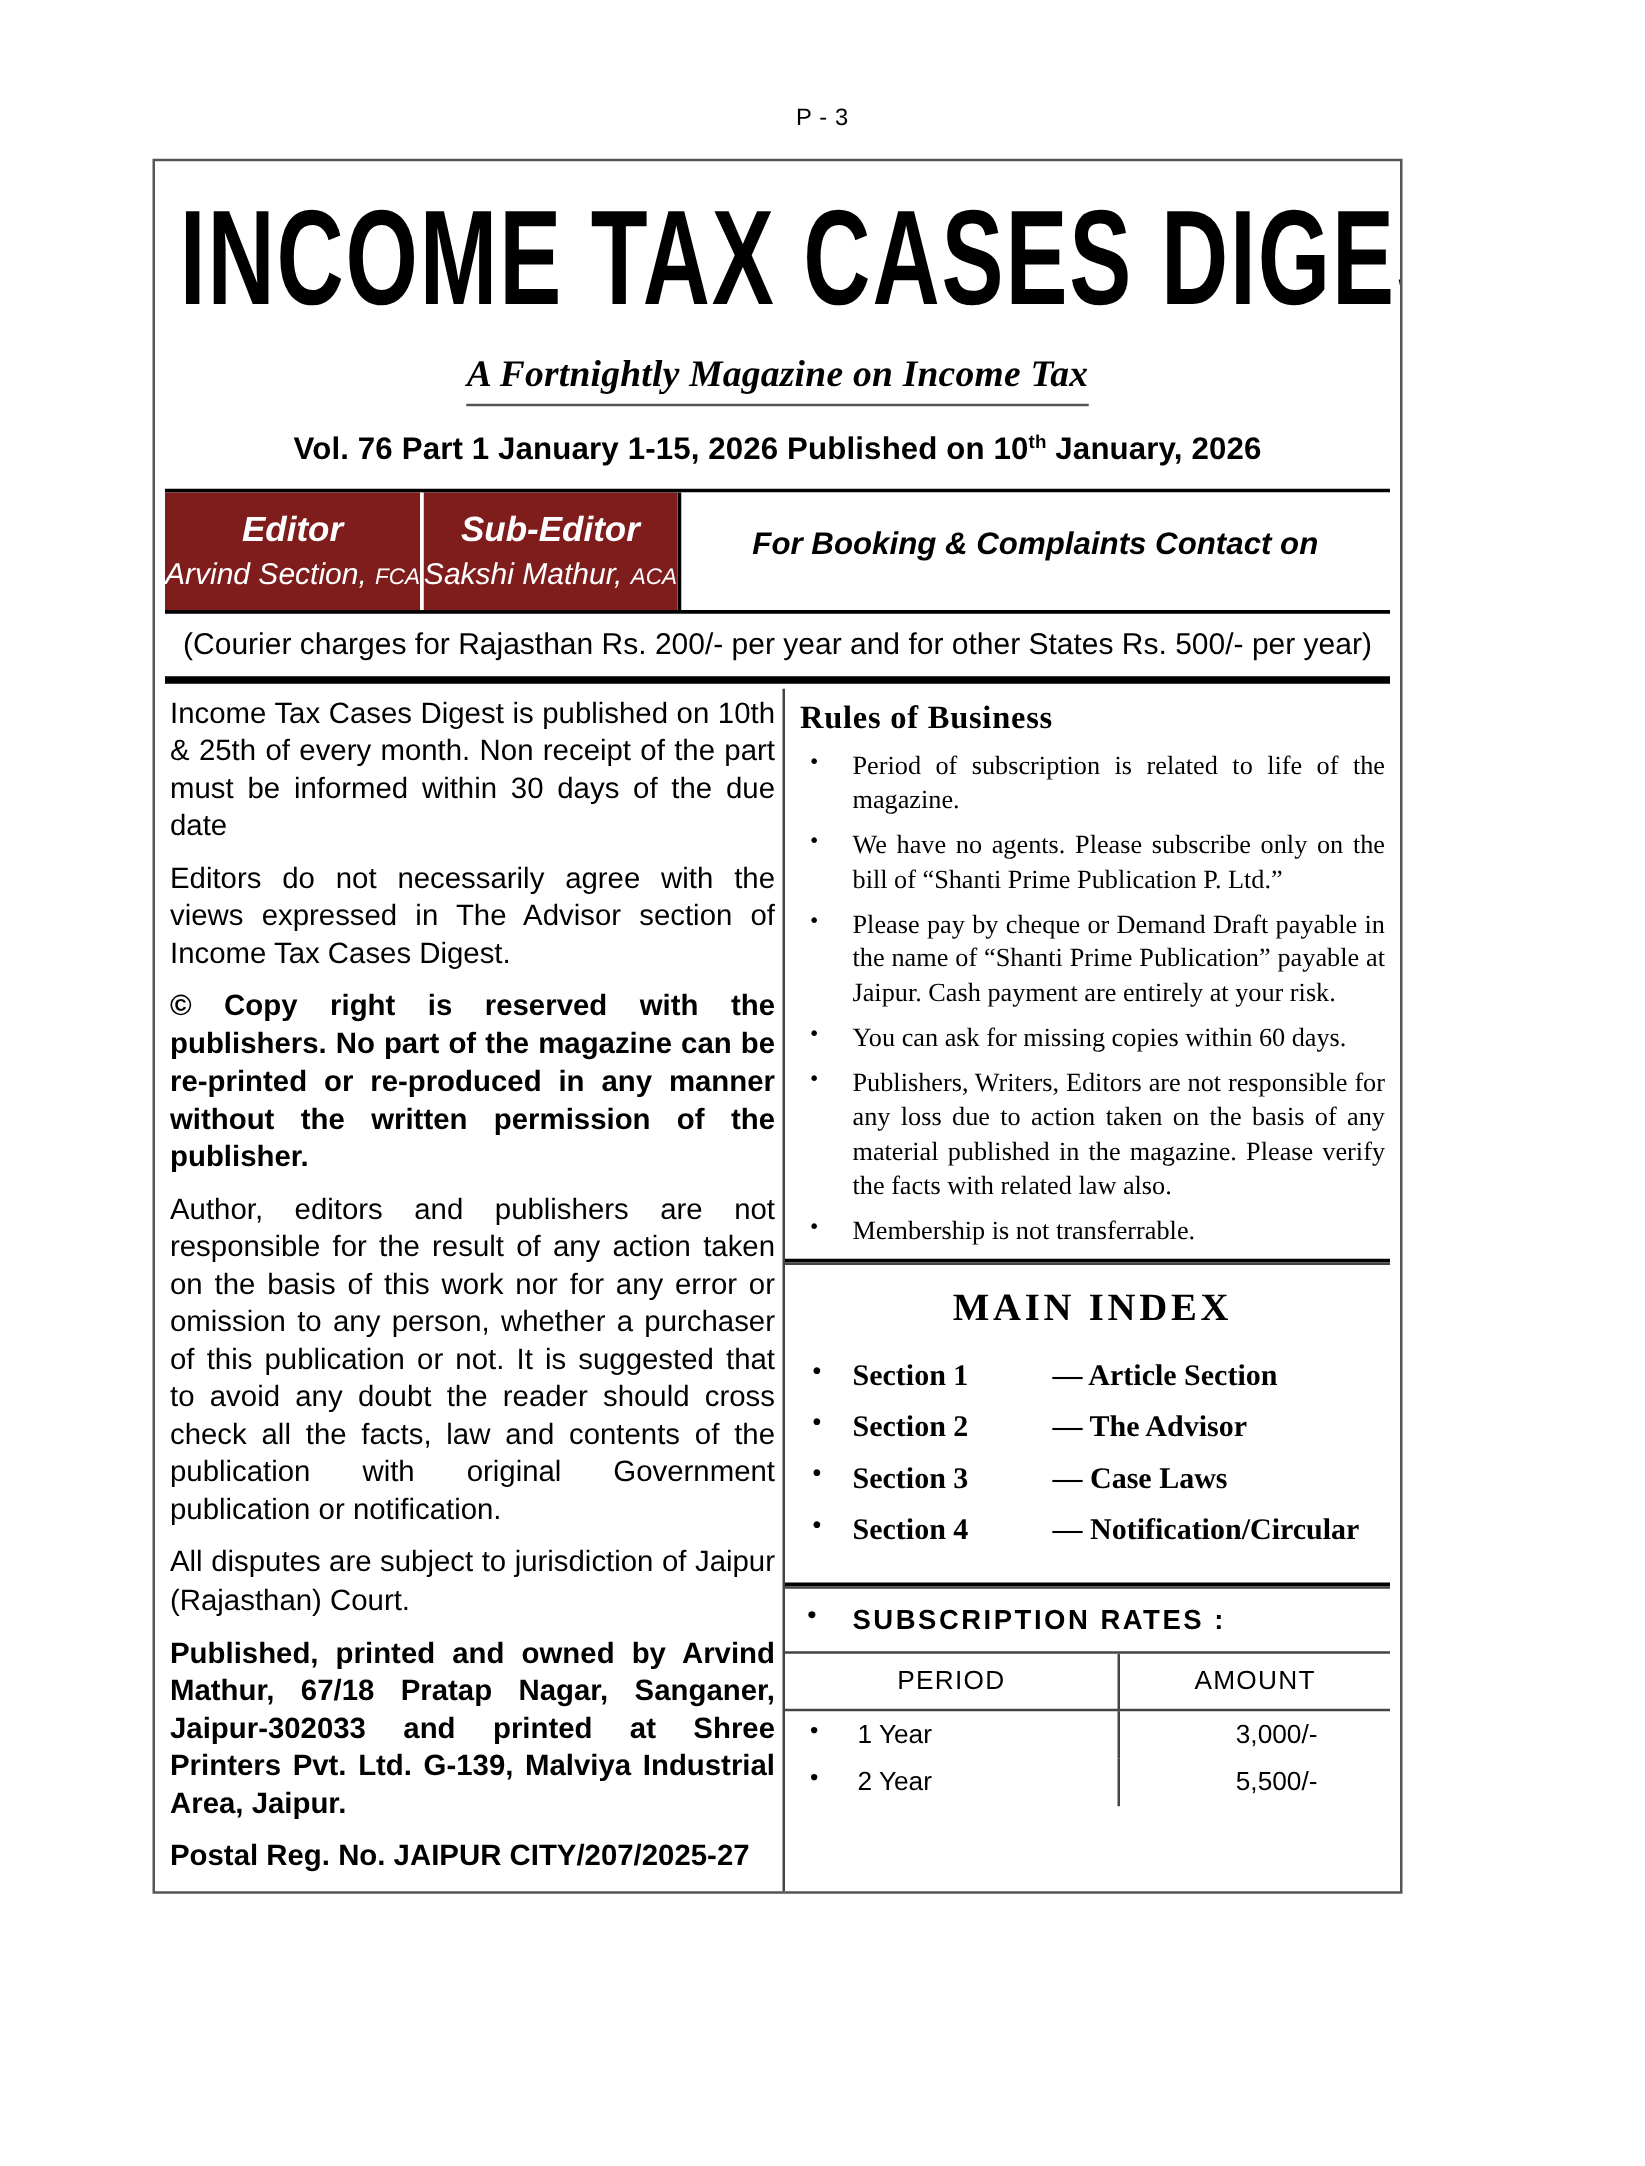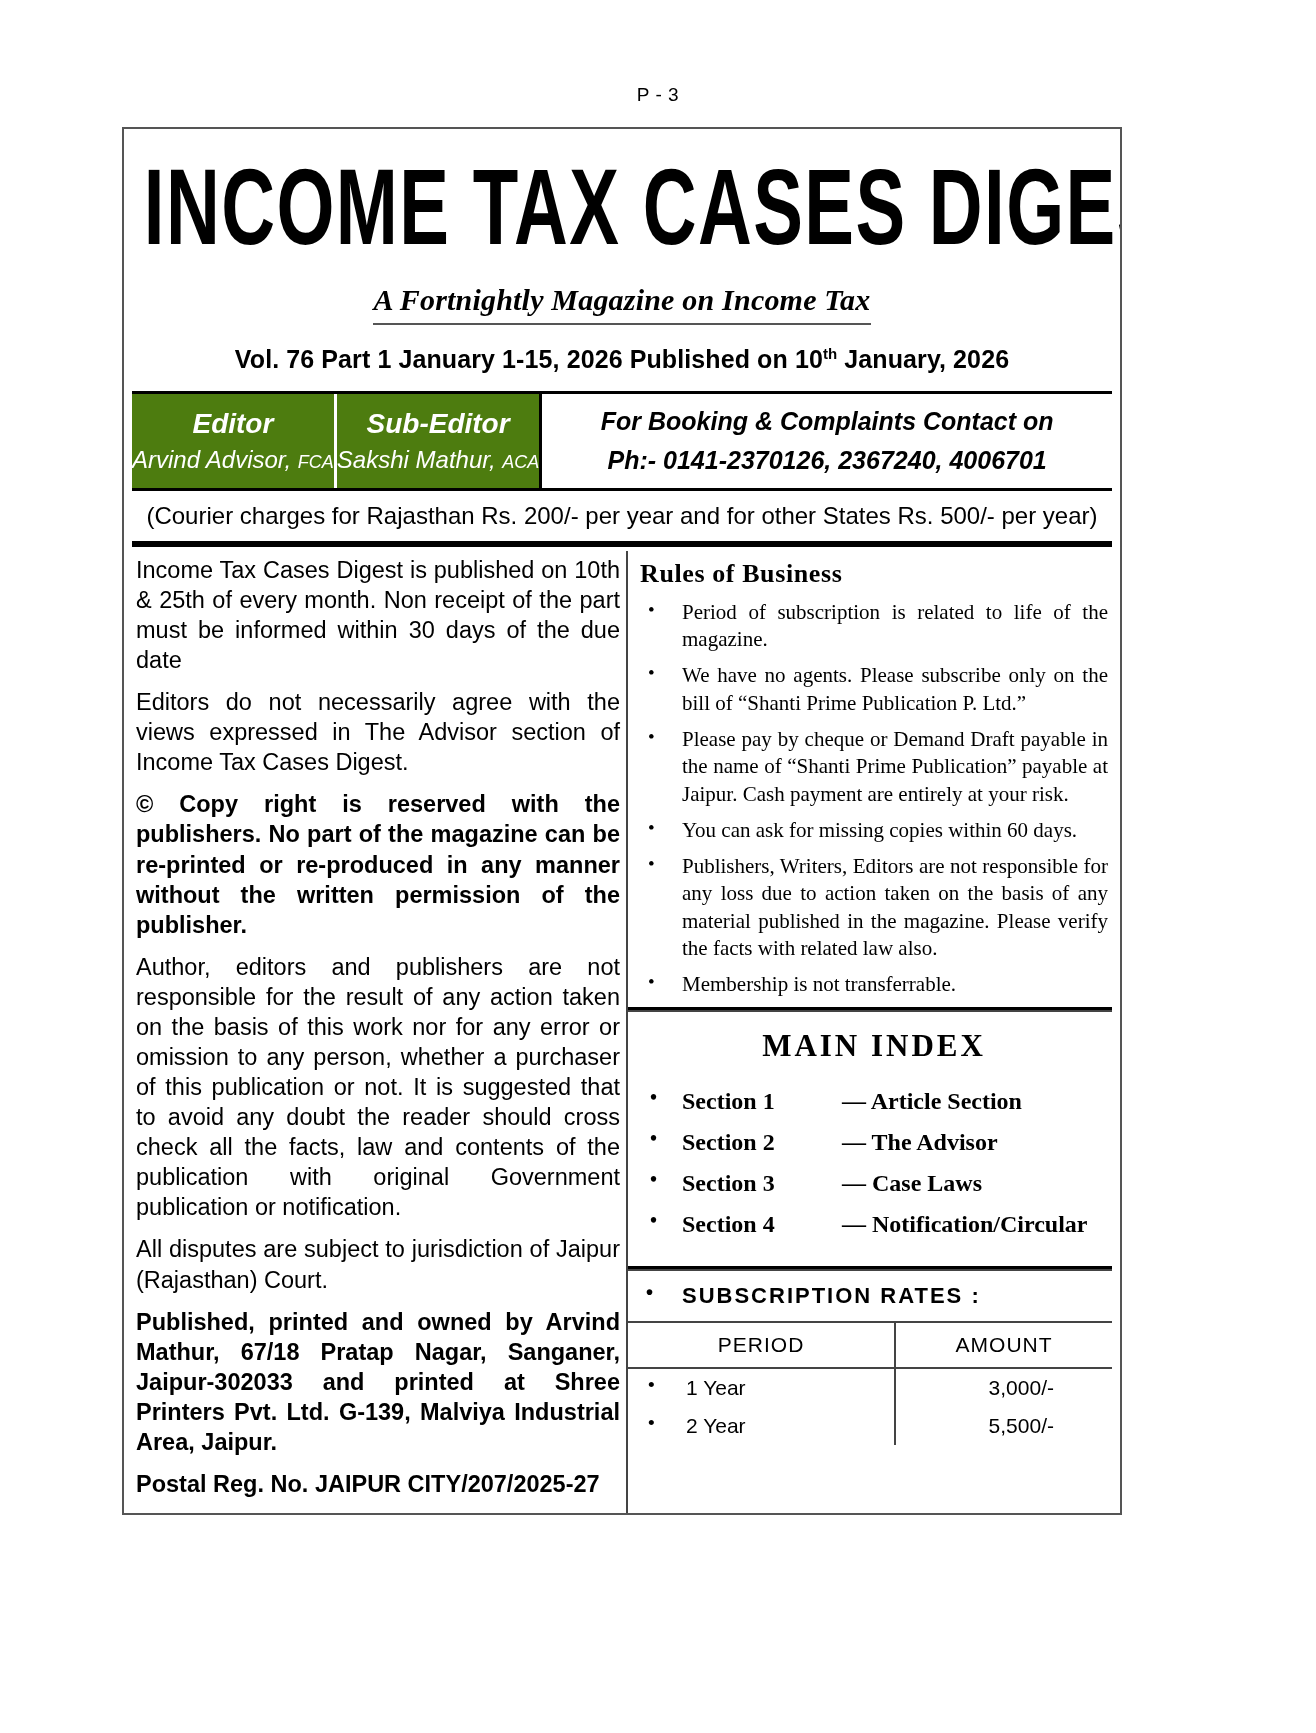--- a/index.html
+++ b/index.html
@@ -90,21 +90,21 @@
   
   .editorbar {
     display: flex;
     margin: 16px 8px 0 8px;
     border-top: 3px solid #000;
     border-bottom: 3px solid #000;
     height: 100px;
     box-sizing: border-box;
   }
   .ed-cell {
-    background: #4d7c0f;
+    background: #7f1d1d;
     color: #fff;
     flex: 0 0 192px;
     display: flex;
     flex-direction: column;
     align-items: center;
     justify-content: center;
     font-style: italic;
     box-sizing: border-box;
   }
   .ed-cell.second {
@@ -311,29 +311,28 @@
       <div class="mast-title">INCOME TAX CASES DIGEST</div>
       <div class="mast-sub-wrap">
         <span class="mast-sub">A Fortnightly Magazine on Income Tax</span>
       </div>
       <div class="mast-vol"><span>Vol. 76 Part 1 January 1-15, 2026 Published on 10</span><sup>th</sup><span> January, 2026</span></div>
     </div>
 
     <div class="editorbar">
       <div class="ed-cell">
         <div class="ed-role">Editor</div>
-        <div class="ed-name"><span>Arvind Advisor,</span> <span class="suffix">FCA</span></div>
+        <div class="ed-name"><span>Arvind Section,</span> <span class="suffix">FCA</span></div>
       </div>
       <div class="ed-cell second">
         <div class="ed-role">Sub-Editor</div>
         <div class="ed-name"><span>Sakshi Mathur,</span> <span class="suffix">ACA</span></div>
       </div>
       <div class="ed-contact">
         <div class="l1">For Booking &amp; Complaints Contact on</div>
-        <div class="l2">Ph:- 0141-2370126, 2367240, 4006701</div>
       </div>
     </div>
 
     <div class="courier">(Courier charges for Rajasthan Rs. 200/- per year and for other States Rs. 500/- per year)</div>
 
     <div class="thickrule"></div>
 
     <div class="columns">
 
       <div class="col-left">

